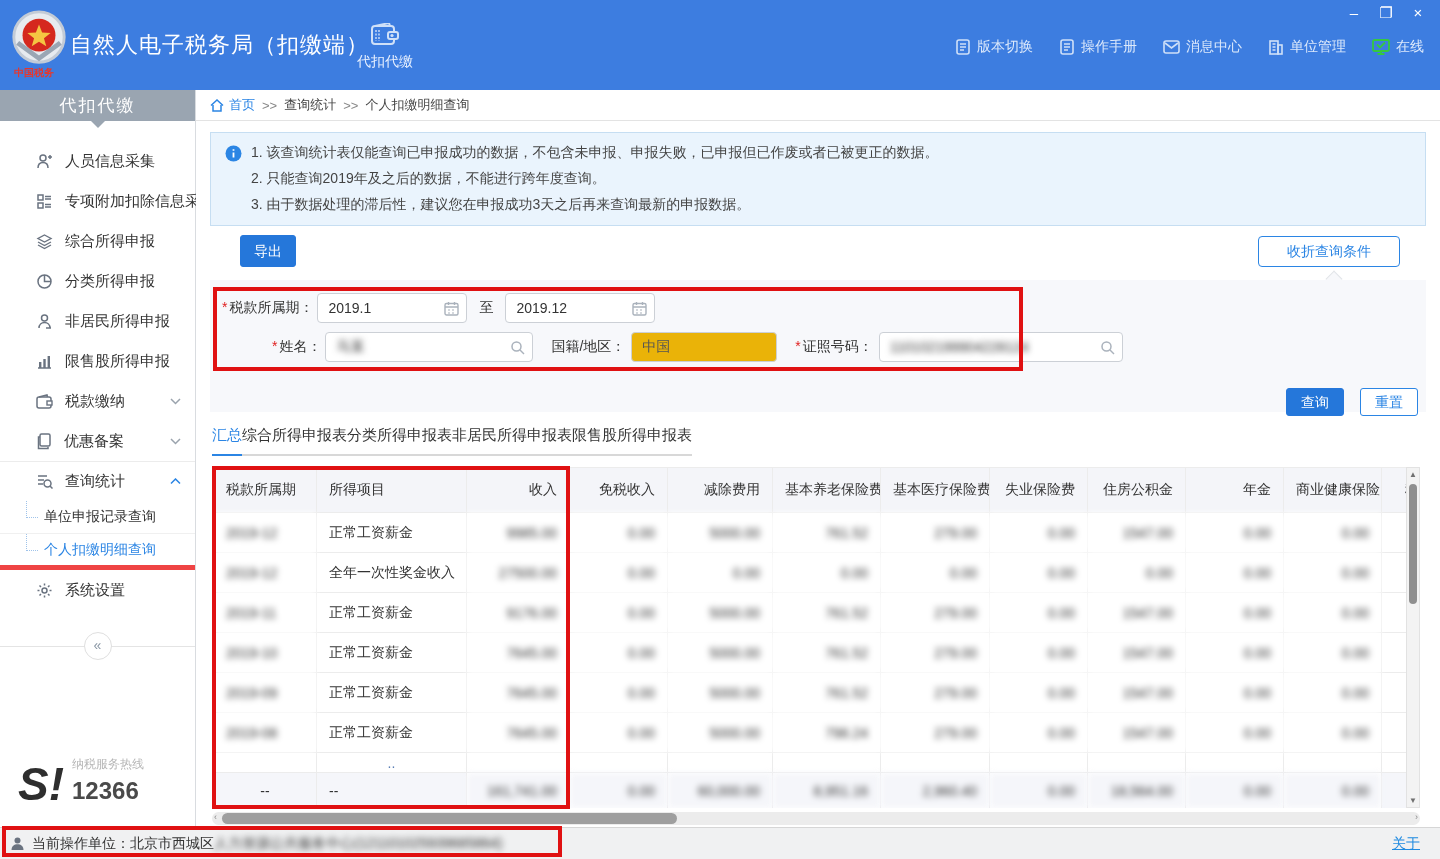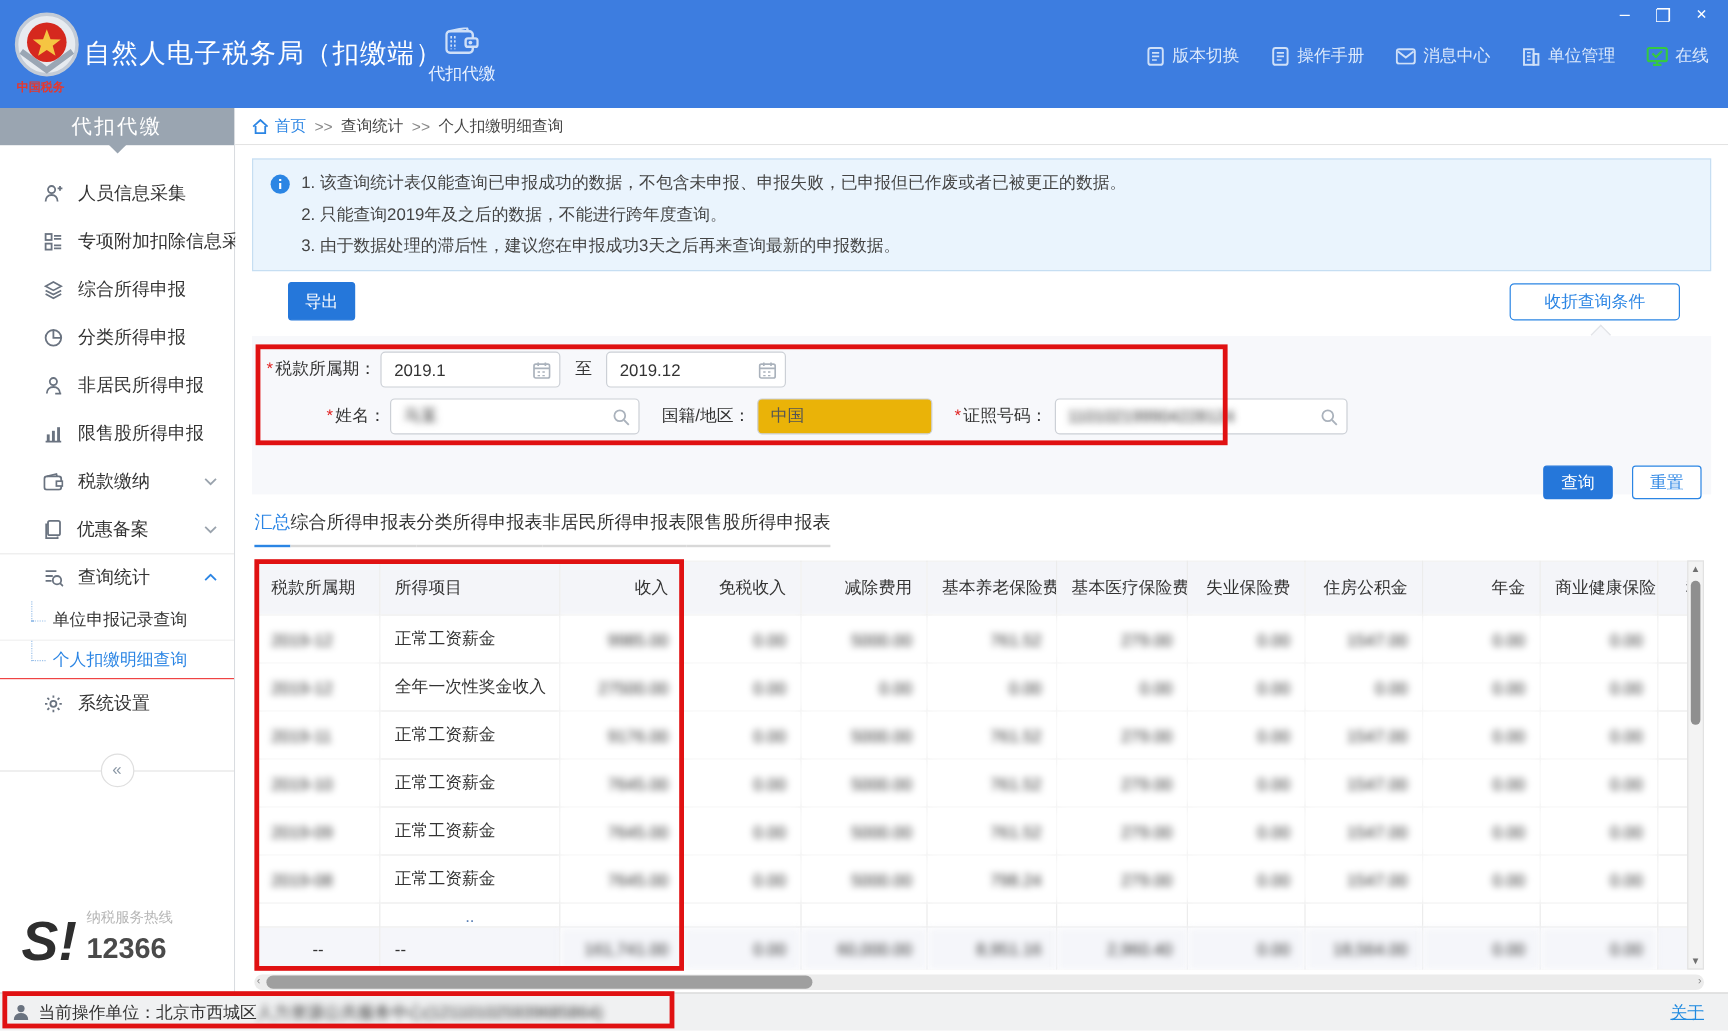--- a/index.html
+++ b/index.html
@@ -20,21 +20,21 @@
   .win-controls span { cursor:pointer; width:16px; text-align:center; }
 
   
   .sidebar { position:absolute; left:0; top:90px; width:196px; height:737px; background:#fff; border-right:1px solid #d9dce0; }
   .sidebar-header { position:relative; height:31px; background:#9aa5b1; color:#fff; font-size:17px; letter-spacing:2px; text-align:center; line-height:31px; }
   .sidebar-header:after { content:""; position:absolute; left:50%; bottom:-7px; margin-left:-8px; border-left:8px solid transparent; border-right:8px solid transparent; border-top:8px solid #9aa5b1; }
   .menu { padding-top:20px; }
   .menu-item { height:40px; display:flex; align-items:center; padding:0 14px 0 36px; gap:12px; cursor:pointer; font-size:15px; color:#333; }
   .menu-item .mi-label { flex:1; white-space:nowrap; }
   .menu-item.section { border-top:1px solid #ececec; }
-  .submenu { border-bottom:1px solid #ef4444; }
+  .submenu { border-bottom:5px solid #ef4444; }
   .sub-item { height:32px; display:flex; align-items:center; padding-left:44px; font-size:14px; color:#333; cursor:pointer; position:relative; }
   .sub-item + .sub-item { border-top:1px solid #f0f0f0; }
   .sub-item .tree { position:absolute; left:26px; top:0; width:12px; height:17px; border-left:1px dotted #9fc3ea; border-bottom:1px dotted #9fc3ea; }
   .sub-item.active { color:#2b85e4; }
   .collapse-row { position:relative; margin-top:22px; height:28px; }
   .collapse-row .line { position:absolute; left:0; right:0; top:14px; border-top:1px solid #e4e4e4; }
   .collapse-btn { position:absolute; left:50%; top:0; margin-left:-14px; width:28px; height:28px; border:1px solid #dfdfdf; border-radius:50%; background:#fff; color:#8a97a5; text-align:center; line-height:25px; font-size:14px; cursor:pointer; }
   .hotline { position:absolute; left:18px; bottom:22px; display:flex; align-items:flex-end; gap:8px; }
   .hotline .mark { font-size:46px; font-weight:bold; color:#2e2e2e; font-style:italic; line-height:0.9; }
   .hotline .txt1 { font-size:12px; color:#b5b5b5; margin-bottom:4px; }

